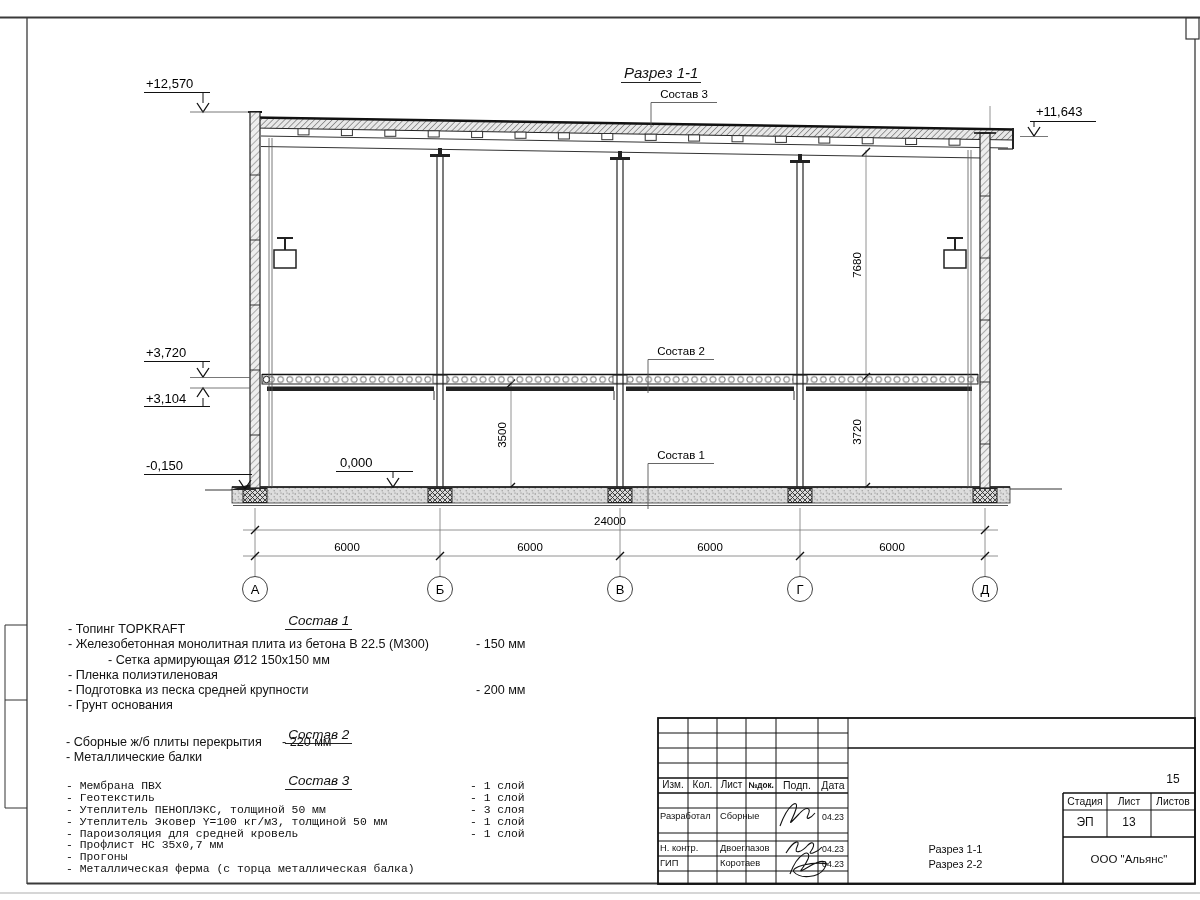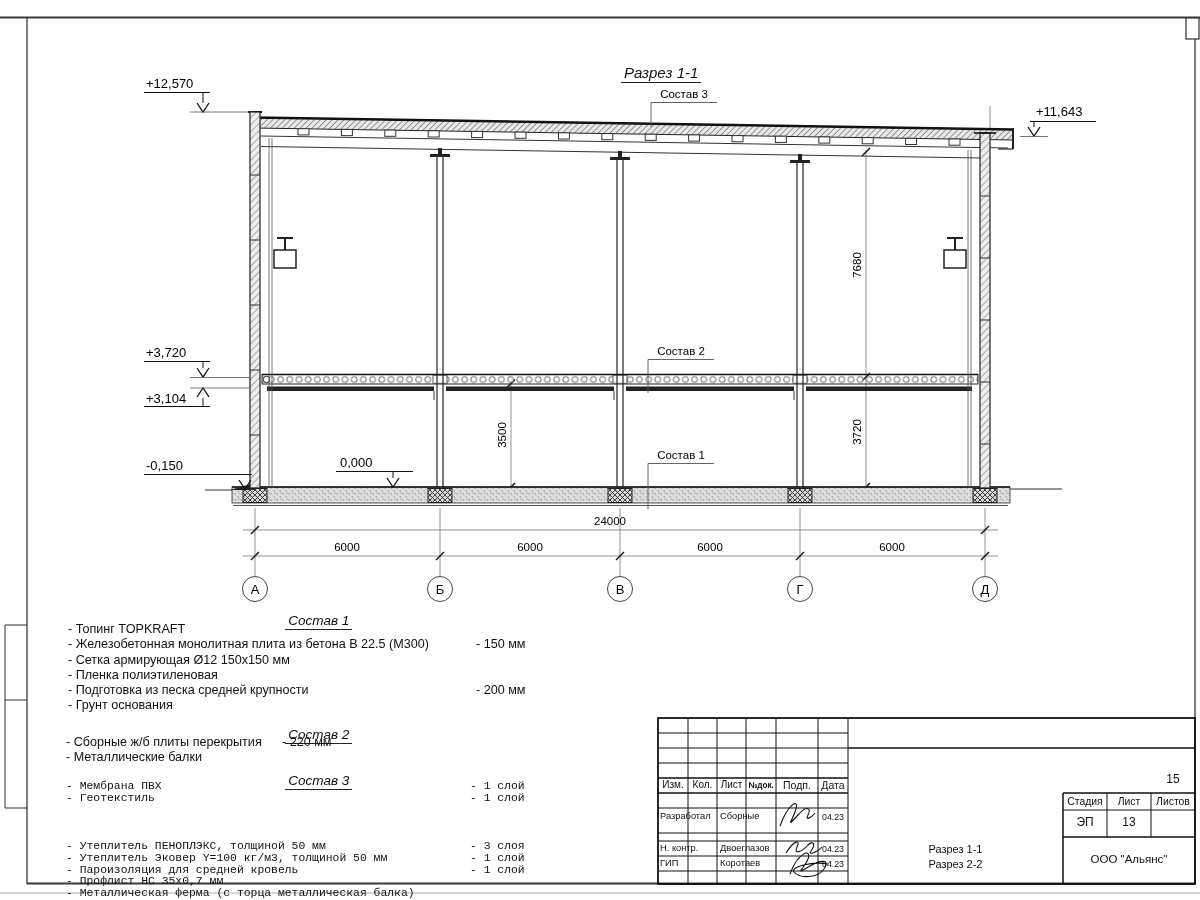--- a/index.html
+++ b/index.html
@@ -318,46 +318,46 @@
 <div class="t ctr it head" style="left:587px;top:47px;width:140px;font-size:15px;">
   <span>Разрез 1-1</span>
 </div>
 
 <div class="t ctr it head" style="left:240px;top:598px;width:150px;font-size:13.5px;">
   <span>Состав 1</span>
 </div>
 <div class="rows" style="left:68px;top:622px;width:530px;font-size:12.6px;">
   <div class="row" style="height:15.3px;"><span>- Топинг TOPKRAFT</span><span class="val" style="left:408px;"></span></div>
   <div class="row" style="height:15.3px;"><span>- Железобетонная  монолитная плита из бетона  В 22.5 (М300)</span><span class="val" style="left:408px;">- 150 мм</span></div>
-  <div class="row" style="height:15.3px;"><span>- Сетка армирующая Ø12 150х150 мм</span><span class="val" style="left:408px;"></span></div>
+  <div class="row" style="height:15.3px;margin-left:40px;"><span>- Сетка армирующая Ø12 150х150 мм</span><span class="val" style="left:408px;"></span></div>
   <div class="row" style="height:15.3px;"><span>- Пленка полиэтиленовая</span><span class="val" style="left:408px;"></span></div>
   <div class="row" style="height:15.3px;"><span>- Подготовка из песка средней  крупности</span><span class="val" style="left:408px;">- 200 мм</span></div>
   <div class="row" style="height:15.3px;"><span>- Грунт основания</span></div>
 </div>
 
 <div class="t ctr it head" style="left:240px;top:712px;width:150px;font-size:13.5px;">
   <span>Состав 2</span>
 </div>
 <div class="rows" style="left:66px;top:735px;width:420px;font-size:12.6px;">
   <div class="row" style="height:15px;"><span>- Сборные ж/б плиты перекрытия</span><span class="val" style="left:216px;">- 220 мм</span></div>
   <div class="row" style="height:15px;"><span>- Металлические балки</span></div>
 </div>
 
 <div class="t ctr it head" style="left:240px;top:758px;width:150px;font-size:13.5px;">
   <span>Состав 3</span>
 </div>
 <div class="rows" style="left:66px;top:780px;width:520px;font-size:11.4px;font-family:Liberation Mono, monospace;">
   <div class="row" style="height:11.9px;"><span>- Мембрана ПВХ</span><span class="val" style="left:404px;">- 1 слой</span></div>
   <div class="row" style="height:11.9px;"><span>- Геотекстиль</span><span class="val" style="left:404px;">- 1 слой</span></div>
-  <div class="row" style="height:11.9px;margin-top:36px;"><span>- Утеплитель ПЕНОПЛЭКС, толщиной 50 мм</span><span class="val" style="left:404px;">- 3 слоя</span></div>
+  <div class="row" style="height:11.9px;"><span>- Утеплитель ПЕНОПЛЭКС, толщиной 50 мм</span><span class="val" style="left:404px;">- 3 слоя</span></div>
   <div class="row" style="height:11.9px;"><span>- Утеплитель Эковер Y=100 кг/м3, толщиной 50 мм</span><span class="val" style="left:404px;">- 1 слой</span></div>
   <div class="row" style="height:11.9px;"><span>- Пароизоляция для средней кровель</span><span class="val" style="left:404px;">- 1 слой</span></div>
   <div class="row" style="height:11.9px;"><span>- Профлист НС 35х0,7 мм</span></div>
+  <div class="row" style="height:11.9px;"><span>- Прогоны</span></div>
   <div class="row" style="height:11.9px;"><span>- Металлическая ферма (с торца металлическая балка)</span></div>
-  <div class="row" style="height:11.9px;"><span>- Прогоны</span></div>
 </div>
 
 
 <div class="tb ctr" style="left:658px;top:779px;width:30px;font-size:10px;">Изм.</div>
 <div class="tb ctr" style="left:688px;top:779px;width:29px;font-size:10px;">Кол.</div>
 <div class="tb ctr" style="left:717px;top:779px;width:29px;font-size:10px;">Лист</div>
 <div class="tb ctr" style="left:746px;top:781px;width:30px;font-size:8.2px;font-weight:bold;">№док.</div>
 <div class="tb ctr" style="left:776px;top:779px;width:42px;font-size:10.5px;">Подп.</div>
 <div class="tb ctr" style="left:818px;top:779px;width:30px;font-size:10.5px;">Дата</div>
 

